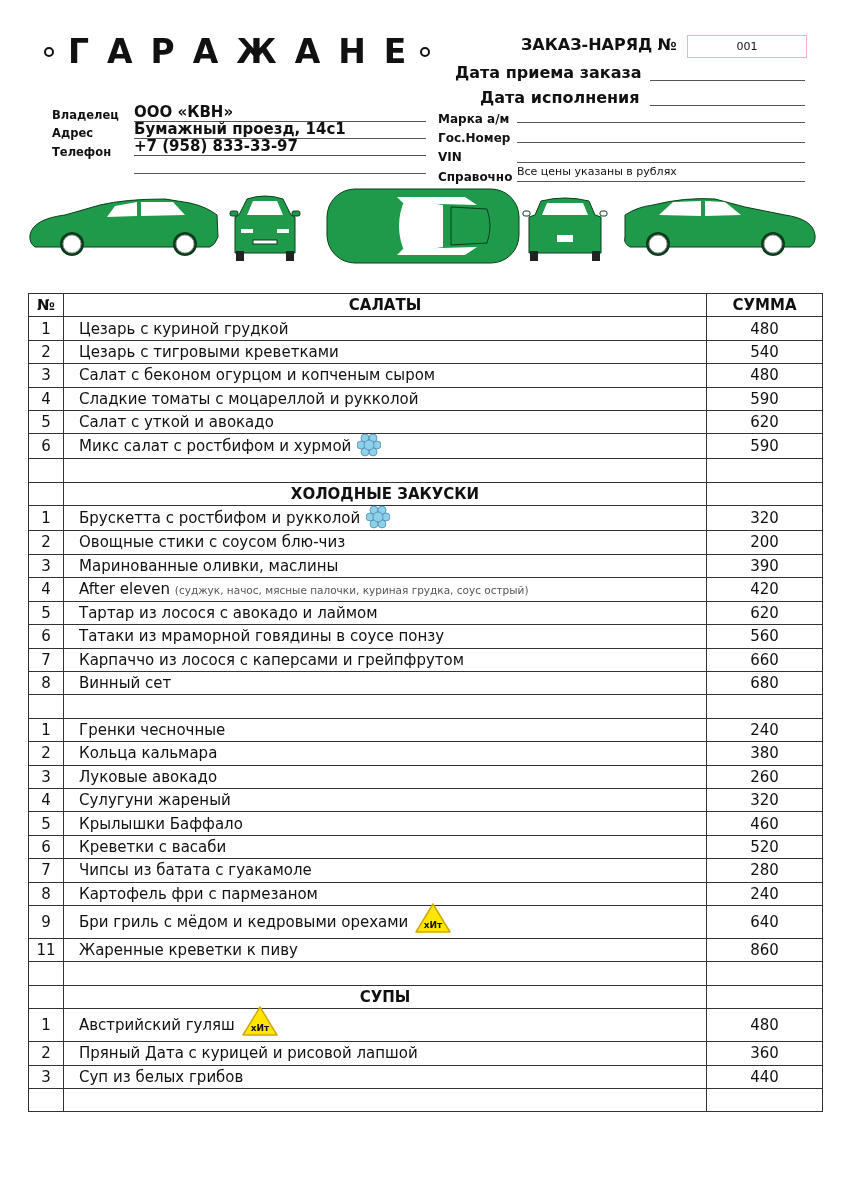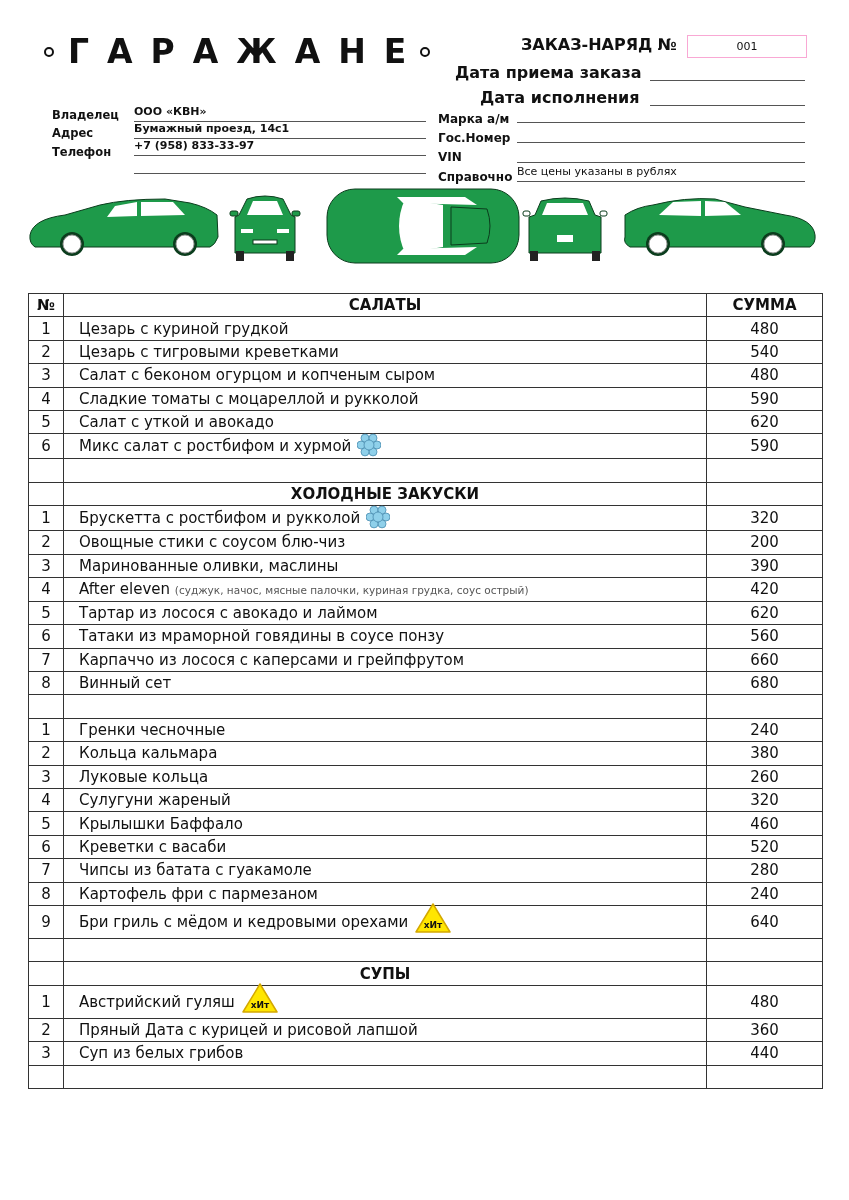--- a/index.html
+++ b/index.html
@@ -7,21 +7,21 @@
          font-family:"DejaVu Sans", "Liberation Sans", sans-serif; color:#111; }
   .abs { position:absolute; }
   
   .logo { left:44px; top:32px; height:40px; display:flex; align-items:center; }
   .logo .dot { width:6px; height:6px; border:2px solid #111; border-radius:50%; }
   .logo .word { font-family:"DejaVu Sans", sans-serif; font-weight:bold; font-size:33px;
                 letter-spacing:18px; margin:0 0 0 14px; line-height:40px; }
   .logo .dot.r { margin-left:-4px; }
   
   .olabel { font-weight:bold; font-size:11.5px; left:52px; }
-  .oline { left:134px; width:292px; height:16px; border-bottom:1.3px solid #555; font-size:11px; font-weight:bold; line-height:14px; }
+  .oline { left:134px; width:292px; height:16px; border-bottom:1.3px solid #555; font-size:15px; font-weight:bold; line-height:14px; }
   
   .order-title { left:521px; top:35px; font-weight:bold; font-size:16px; }
   .order-box { left:687px; top:35px; width:118px; height:21px; border:1px solid #f9a8d4;
                font-size:11px; text-align:center; line-height:21px; }
   .big-label { font-weight:bold; font-size:16px; }
   .rline { border-bottom:1.2px solid #555; }
   .rlabel { font-weight:bold; font-size:12px; left:438px; }
   
   .cars { left:25px; top:185px; width:800px; height:82px; }
   
@@ -235,21 +235,21 @@
         <td class="name"><span>Гренки чесночные</span></td>
         <td class="sum">240</td>
       </tr>
       <tr>
         <td class="num">2</td>
         <td class="name"><span>Кольца кальмара</span></td>
         <td class="sum">380</td>
       </tr>
       <tr>
         <td class="num">3</td>
-        <td class="name"><span>Луковые кольца</span></td>
+        <td class="name"><span>Луковые авокадо</span></td>
         <td class="sum">260</td>
       </tr>
       <tr>
         <td class="num">4</td>
         <td class="name"><span>Сулугуни жареный</span></td>
         <td class="sum">320</td>
       </tr>
       <tr>
         <td class="num">5</td>
         <td class="name"><span>Крылышки Баффало</span></td>
@@ -272,20 +272,25 @@
       </tr>
       <tr>
         <td class="num">9</td>
         <td class="name"><span>Бри гриль с мёдом и кедровыми орехами</span><svg width="38" height="32" viewBox="0 0 38 32" class="badge" style="top: -4px;">
             <path d="M19,2 L36,30 L2,30 Z" fill="#ffe600" stroke="#d4a800" stroke-width="1.5" stroke-linejoin="round"></path>
       <text x="19" y="26" font-size="9" font-weight="bold" text-anchor="middle" font-family="DejaVu Sans, sans-serif" fill="#111">хИт</text>
           </svg></td>
         <td class="sum">640</td>
       </tr>
       <tr>
+        <td class="num">11</td>
+        <td class="name"><span>Жаренные креветки к пиву</span></td>
+        <td class="sum">860</td>
+      </tr>
+      <tr>
         <td class="num"></td>
         <td class="name"></td>
         <td class="sum"></td>
       </tr>
       <tr>
         <td class="num"></td>
         <td class="head">СУПЫ</td>
         <td class="sum"></td>
       </tr>
       <tr>

